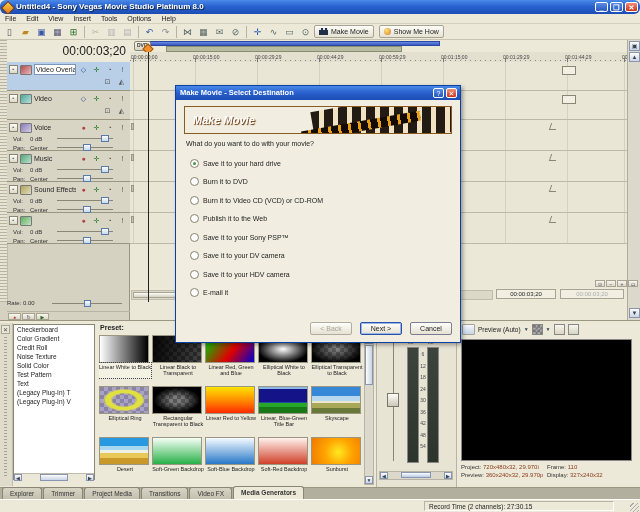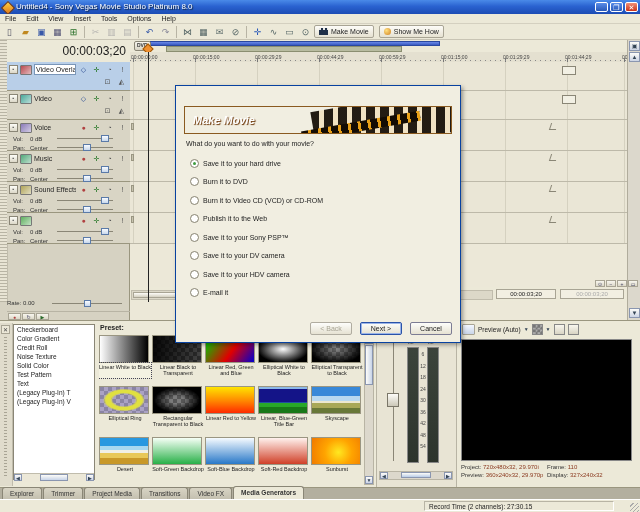--- a/index.html
+++ b/index.html
@@ -1,19 +1,19 @@
 <!DOCTYPE html>
 <html><head>
 <meta charset="utf-8">
 <style>
   html,body{margin:0;padding:0;}
   body{width:640px;height:512px;overflow:hidden;font-family:"Liberation Sans",sans-serif;background:#ece9d8;position:relative;-webkit-font-smoothing:none;}
   .abs{position:absolute;}
   
-  #titlebar{left:0;top:0;width:640px;height:14px;background:linear-gradient(180deg,#4a8ae8 0%,#2a62d0 45%,#1c4cb4 100%);color:#fff;font-size:8px;font-weight:normal;line-height:14px;}
+  #titlebar{left:0;top:0;width:640px;height:14px;background:linear-gradient(180deg,#4a8ae8 0%,#2a62d0 45%,#1c4cb4 100%);color:#fff;font-size:8px;font-weight:bold;line-height:14px;border-radius:6px;}
   #title-icon{left:3px;top:3px;width:8px;height:8px;background:linear-gradient(135deg,#ffd040,#e07818);transform:rotate(45deg);border:1px solid #803c08;}
   #title-text{left:16px;top:0;white-space:nowrap;text-shadow:1px 1px 1px #123;}
   .winbtn{top:2px;width:13px;height:10px;font-size:7px;line-height:9px;text-align:center;color:#fff;border:1px solid #fff;border-radius:2px;box-sizing:border-box;}
   #btn-min{right:32px;background:linear-gradient(#5a8ce8,#2858b8);}
   #btn-max{right:17px;background:linear-gradient(#5a8ce8,#2858b8);}
   #btn-close{right:2px;background:linear-gradient(#f09078,#cc3418);}
   #menubar{left:0;top:14px;width:640px;height:9px;background:#ece9d8;border-bottom:1px solid #d4d0c0;font-size:7px;color:#222;display:flex;align-items:center;}
   .menu-item{padding:0 5px;}
   #toolbar{left:0;top:24px;width:640px;height:16px;background:#ece9d8;border-bottom:1px solid #c8c4b4;display:flex;align-items:center;gap:1px;padding-left:2px;box-sizing:border-box;}
   .tb{width:15px;height:13px;border:1px solid transparent;border-radius:2px;font-size:9px;line-height:12px;text-align:center;background:transparent;padding:0;}
@@ -657,20 +657,25 @@
     <div class="tab">Transitions</div>
     <div class="tab">Video FX</div>
     <div class="tab active">Media Generators</div>
   </div>
 <div id="statusbar" class="abs">
   <div id="rec-cell" class="abs">Record Time (2 channels): 27:30.15</div>
   <div id="grip" class="abs"></div>
 </div>
 
 <div id="dialog" class="abs">
+  <div id="dlg-title" class="abs">
+    <span>Make Movie - Select Destination</span>
+    <button id="dlg-help" class="dlg-btn abs">?</button>
+    <button id="dlg-close" class="dlg-btn abs">✕</button>
+  </div>
   <div id="banner" class="abs">
     <div id="banner-strip"></div>
     <div id="banner-strip2"></div>
     <div id="banner-title" class="abs">Make Movie</div>
   </div>
   <div id="dlg-question" class="abs">What do you want to do with your movie?</div>
   <div id="dlg-options" class="abs">
       <label class="radio-row">
         <span class="radio on"></span>
         <span class="radio-label">Save it to your hard drive</span>

